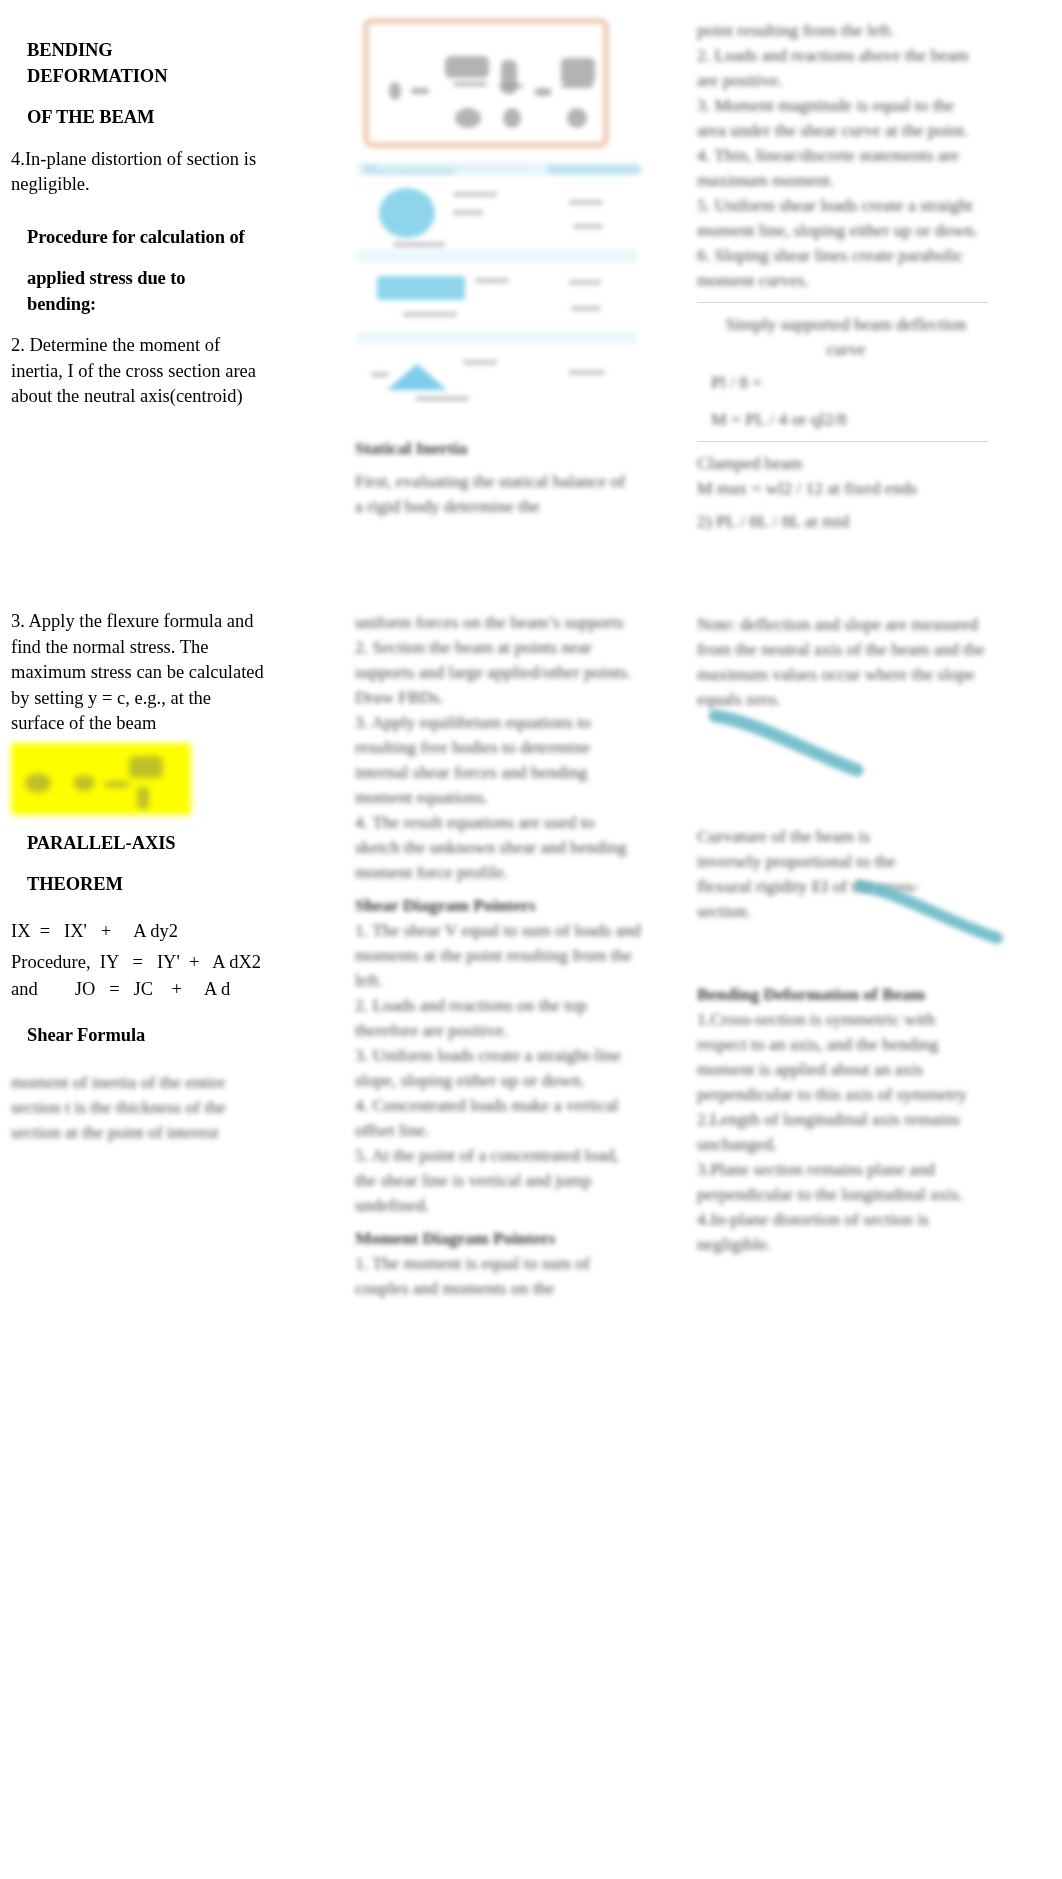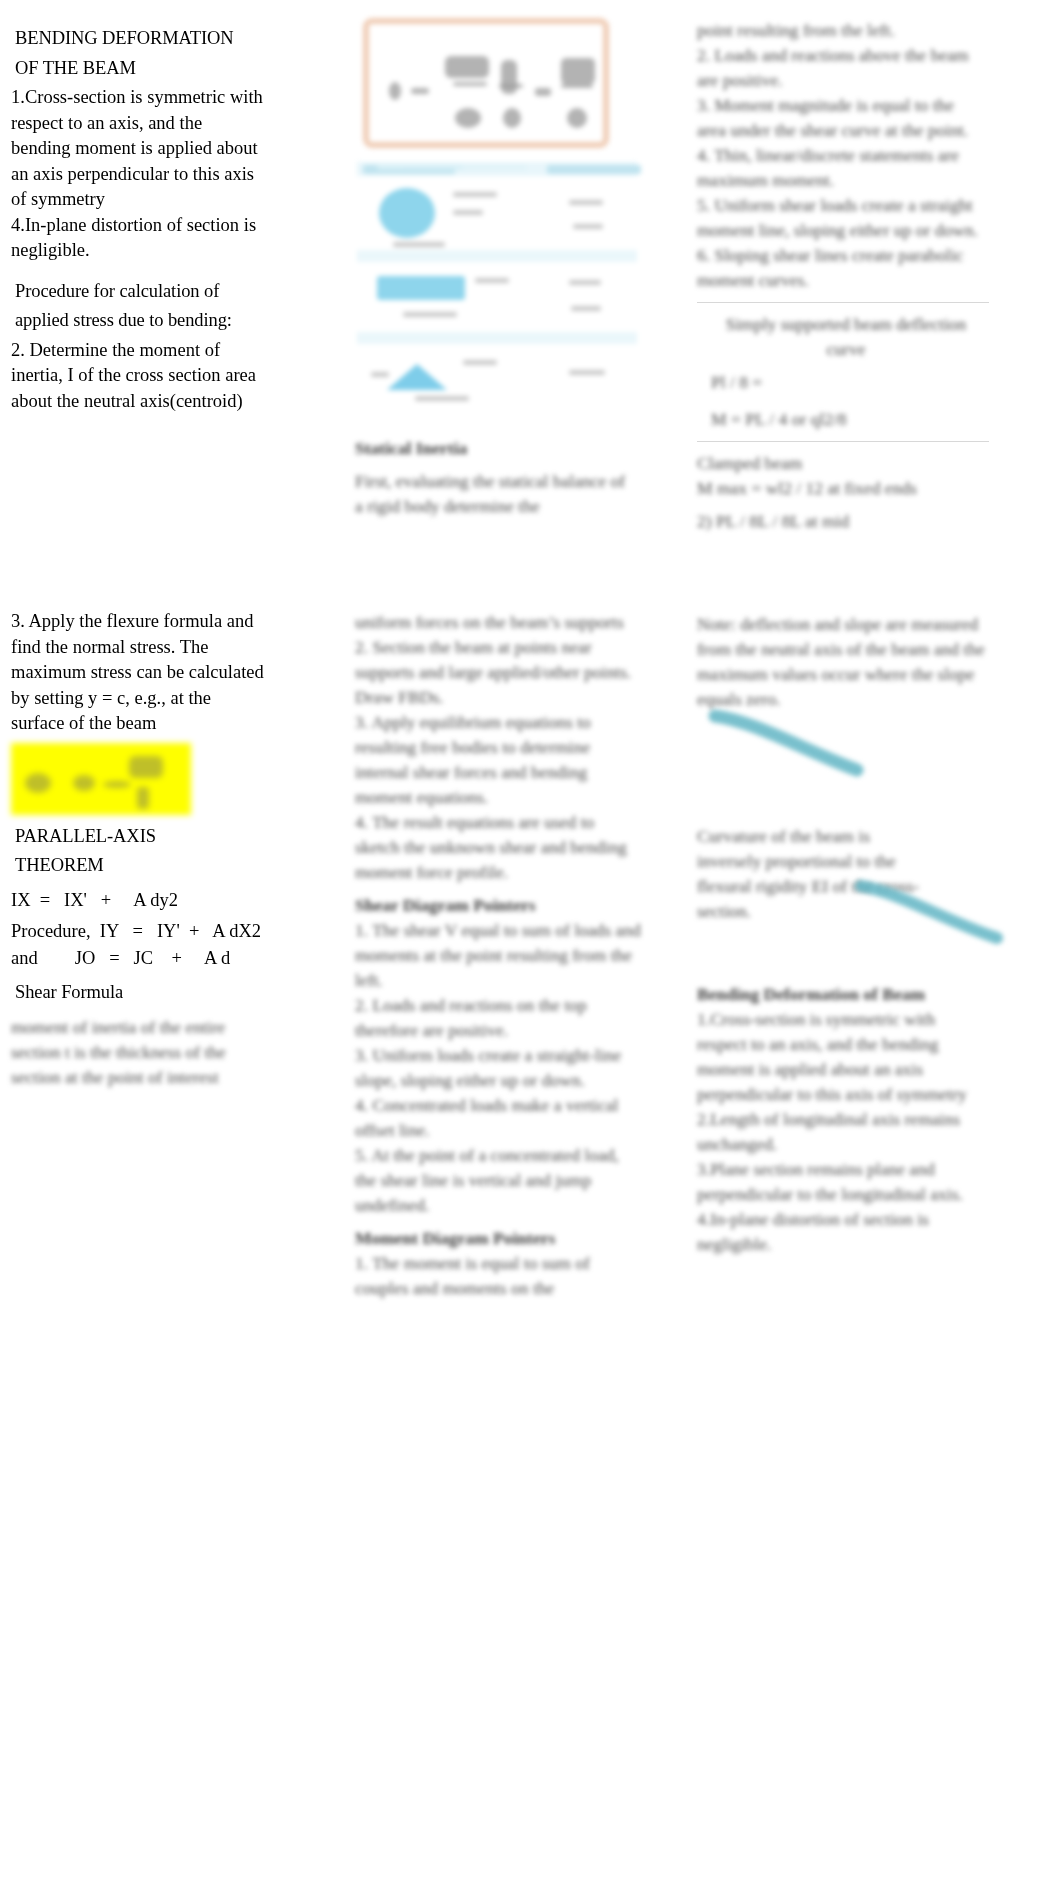--- a/index.html
+++ b/index.html
@@ -29,24 +29,24 @@
   }
 
   
   #col-1 {
     left: 11px;
     top: 22px;
     width: 255px;
   }
   .c1-h {
     font-size: 18.5px;
-    font-weight: normal;
+    font-weight: bold;
     line-height: 25.5px;
     letter-spacing: -0.1px;
-    margin: 4px;
+    margin: 16px;
   }
   .c1-p {
     font-size: 18.5px;
     line-height: 25.5px;
     margin: 0;
   }
   .c1-gap-sm { height: 11px; }
   .c1-gap-xs { height: 4px; }
 
   
@@ -198,21 +198,20 @@
 </head>
 <body>
 
 <div class="page">
 
   <div class="col" id="col-1">
 
     <div class="c1-h">BENDING DEFORMATION</div>
     <div class="c1-h">OF THE BEAM</div>
 
-    <div class="c1-p">1.Cross-section is symmetric with respect to an axis, and the bending moment is applied about an axis perpendicular to this axis of symmetry</div>
     <div class="c1-p"> 4.In-plane distortion of section is negligible.</div>
 
     <div class="c1-gap-sm"></div>
 
     <div class="c1-h">Procedure for calculation of</div>
     <div class="c1-h">applied stress due to bending:</div>
 
     <div class="c1-p">2. Determine the moment of inertia, I of the cross section area about the neutral axis(centroid)</div>
   </div>
 

